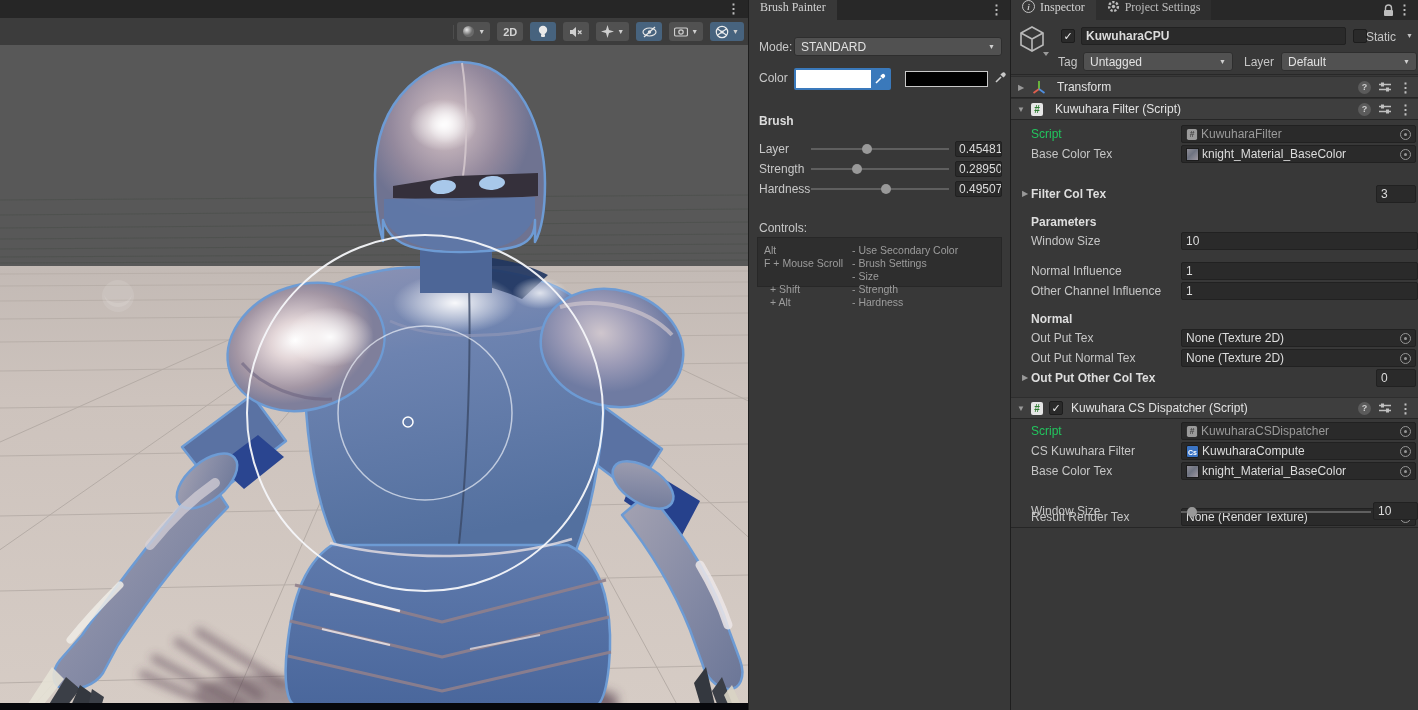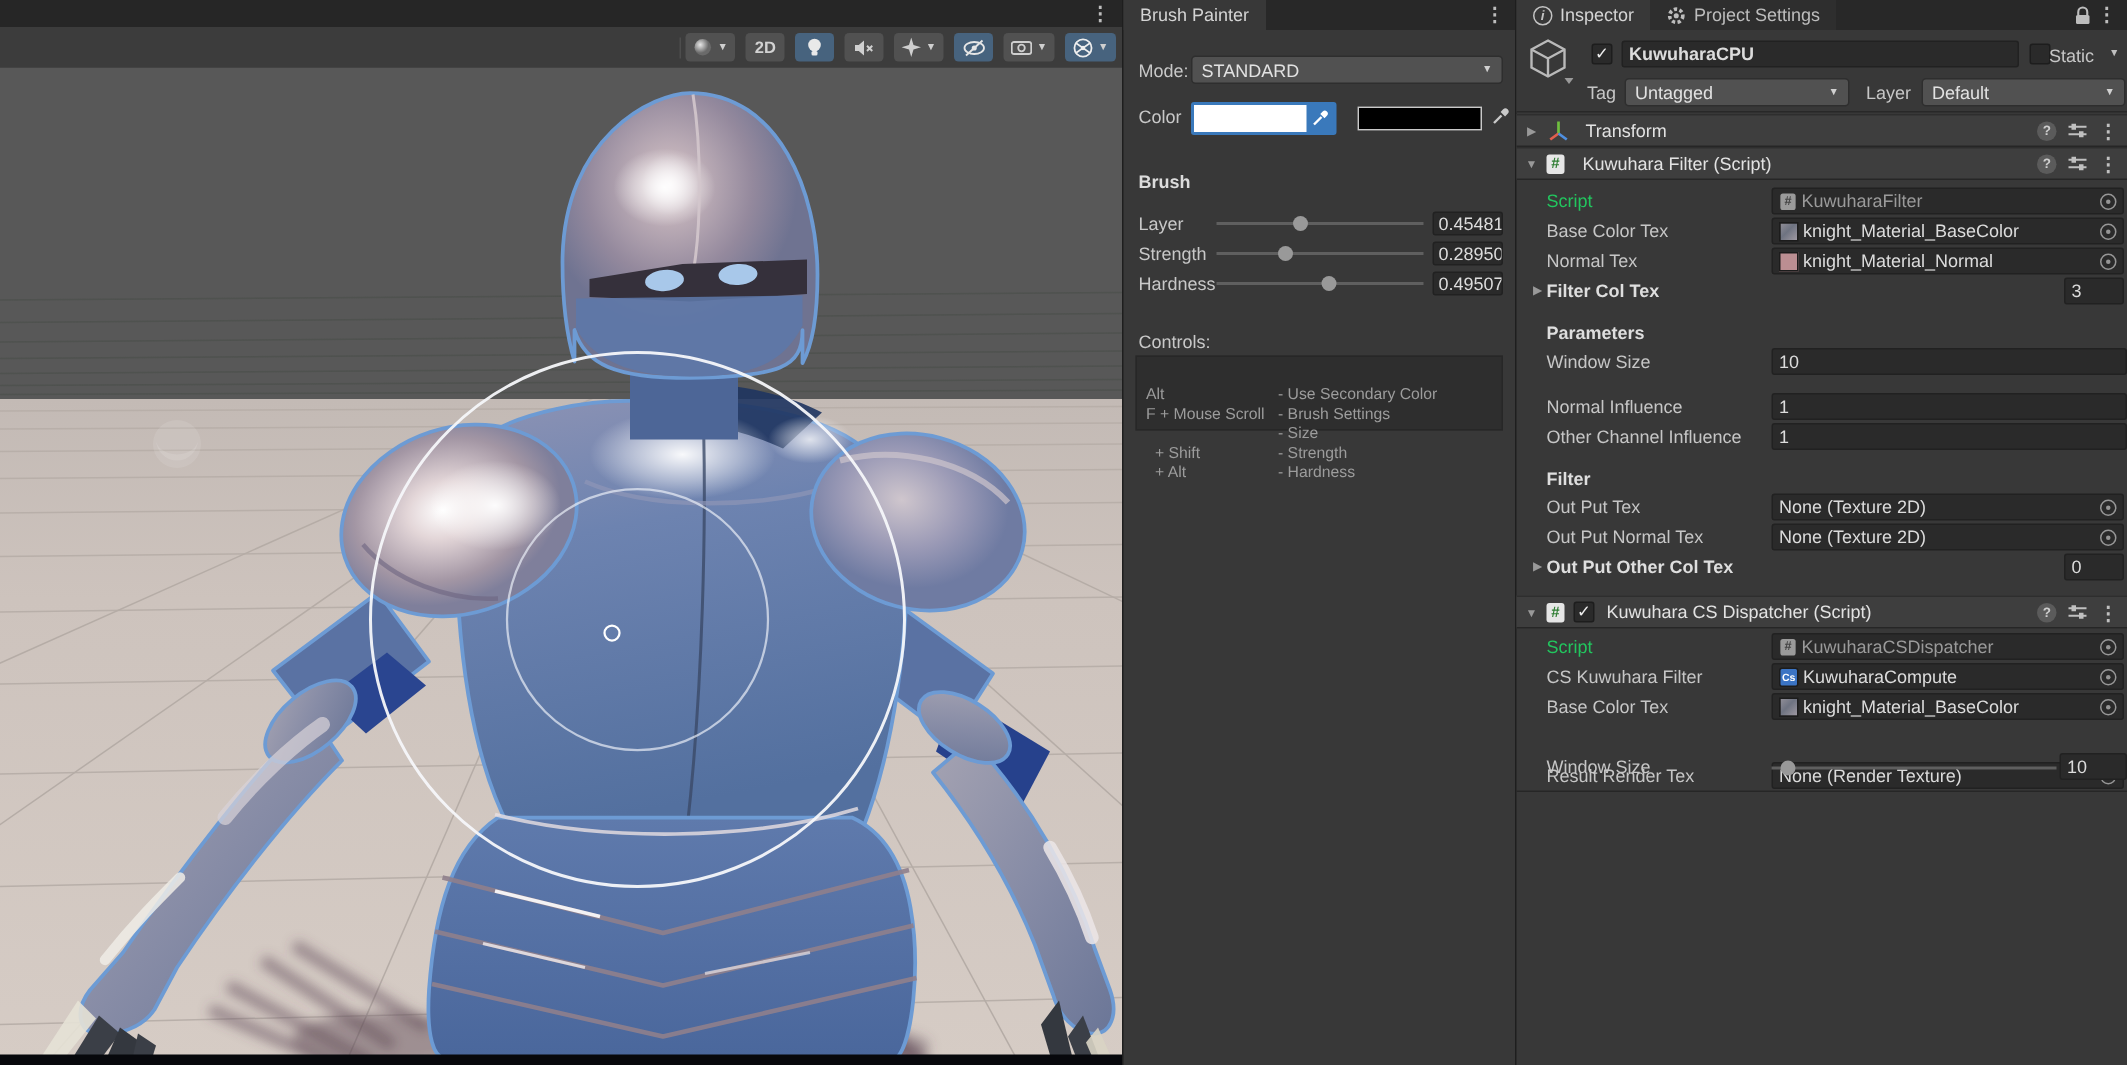--- a/index.html
+++ b/index.html
@@ -16,21 +16,21 @@
   .tb { height:19px; min-width:26px; background:#515151; border-radius:3px; display:flex; align-items:center; justify-content:center; gap:3px; padding:0 5px; color:#d2d2d2; font-size:11px; font-weight:bold; cursor:pointer; }
   .tb.active { background:#47637e; }
   .tb .dd { font-size:7px; color:#cfcfcf; }
   .tb svg { display:block; }
   .tb-sep2 { width:1px; height:14px; background:#4d4d4d; margin-right:-4px;}
   #scene-bottom { position:absolute; left:0; top:703px; width:748px; height:7px; background:#07080c; }
 
   
   #brush-panel { position:absolute; left:748px; top:0; width:262px; height:710px; background:#383838; border-left:1px solid #1e1e1e; }
   .tabbar { position:absolute; left:0; top:0; right:0; height:20px; background:#282828; display:flex; align-items:stretch; }
-  .tab { display:flex; align-items:center; gap:5px; padding:0 11px; color:#d4d4d4; cursor:pointer; }
+  .tab { display:flex; gap:5px; padding:0 11px; color:#d4d4d4; cursor:pointer;font-family:Liberation Serif, serif; }
   .tab.active { background:#383838; }
   .tab.inactive { background:#2e2e2e; color:#bdbdbd; }
   .kebab { position:absolute; right:7px; top:2px; color:#bdbdbd; font-size:13px; font-weight:bold; cursor:pointer; }
   .panel-label { position:absolute; left:10px; color:#c8c8c8; }
   .bold-label { font-weight:bold; color:#dcdcdc; }
 
   .udrop { background:#515151; border:1px solid #2e2e2e; border-radius:3px; height:19px; color:#e2e2e2; display:flex; align-items:center; padding:0 6px; cursor:pointer; }
   .udrop .dd { margin-left:auto; font-size:7px; color:#d0d0d0; }
 
   .swatch-sel { position:absolute; left:45px; top:68px; width:97px; height:22px; border:2px solid #3a79bb; border-radius:2px; display:flex; background:#3a79bb; cursor:pointer; }
@@ -38,21 +38,21 @@
   .swatch-sel .eyed { width:18px; display:flex; align-items:center; justify-content:center; }
   .swatch2 { position:absolute; left:156px; top:71px; width:83px; height:16px; background:#000; border:1px solid #c9c9c9; cursor:pointer; }
   .eyed-out { position:absolute; left:245px; top:71px; cursor:pointer; }
 
   .bslider-row { position:absolute; left:10px; right:8px; height:16px; display:flex; align-items:center; }
   .bslider-row .lbl { width:52px; color:#c8c8c8; }
   .btrack { flex:1; height:2px; background:#5f5f5f; position:relative; margin-right:6px; cursor:pointer; }
   .bhandle { position:absolute; top:-4px; width:10px; height:10px; border-radius:50%; background:#999; }
   .bval { width:47px; height:16px; background:#2a2a2a; border:1px solid #212121; border-radius:2px; color:#dcdcdc; padding:0 3px; overflow:hidden; white-space:nowrap; display:flex; align-items:center; }
 
-  #controls-box { position:absolute; left:8px; right:8px; top:237px; height:50px; background:#2e2e2e; border:1px solid #272727; padding:19px 6px; font-size:10.5px; color:#9c9c9c; line-height:13px; }
+  #controls-box { position:absolute; left:8px; right:8px; top:237px; height:50px; background:#2e2e2e; border:1px solid #272727; padding:6px 6px; font-size:10.5px; color:#9c9c9c; line-height:13px; }
   .ctl-row { display:flex; }
   .ctl-row .k { width:88px; }
 
   
   #inspector { position:absolute; left:1010px; top:0; width:408px; height:710px; background:#383838; border-left:1px solid #1e1e1e; }
   .icircle { width:13px; height:13px; border:1px solid #c4c4c4; border-radius:50%; color:#c4c4c4; font-size:9px; font-weight:bold; display:flex; align-items:center; justify-content:center; font-style:italic;}
   #go-header { position:absolute; left:0; top:20px; right:0; height:55px; background:#383838; border-bottom:1px solid #282828; }
   .ucheck { width:14px; height:14px; background:#2a2a2a; border:1px solid #1d1d1d; border-radius:2px; color:#eee; font-size:11px; line-height:12px; text-align:center; cursor:pointer; }
   .ifield { background:#2a2a2a; border:1px solid #212121; border-radius:2px; height:18px; color:#dcdcdc; display:flex; align-items:center; padding:0 4px; gap:3px; }
   .picker { margin-left:auto; width:11px; height:11px; border:1px solid #969696; border-radius:50%; position:relative; flex:none; cursor:pointer; }
@@ -492,28 +492,20 @@
     </div>
   </div>
   <div class="irow" style="top:144px">
     <span class="lbl">Base Color Tex</span>
     <div class="fld ifield">
       <span class="thumb base"></span>
       <span>knight_Material_BaseColor</span>
       <span class="picker"></span>
     </div>
   </div>
-  <div class="irow" style="top:164px">
-    <span class="lbl">Normal Tex</span>
-    <div class="fld ifield">
-      <span class="thumb normal"></span>
-      <span>knight_Material_Normal</span>
-      <span class="picker"></span>
-    </div>
-  </div>
   <div class="irow" style="top:184px">
     <span class="fold abs" style="left:4px;top:5px">▶</span>
     <span class="lbl" style="font-weight:bold;color:#dedede">Filter Col Tex</span>
     <div class="numfld ifield">
         <span>3</span>
       </div>
   </div>
 
   <span class="sec-label" style="top:215px">Parameters</span>
   <div class="irow" style="top:231px">
@@ -528,21 +520,21 @@
         <span>1</span>
       </div>
   </div>
   <div class="irow" style="top:281px">
     <span class="lbl">Other Channel Influence</span>
     <div class="fld ifield" style="right:0">
         <span>1</span>
       </div>
   </div>
 
-  <span class="sec-label" style="top:312px">Filter</span>
+  <span class="sec-label" style="top:312px">Normal</span>
   <div class="irow" style="top:328px">
     <span class="lbl">Out Put Tex</span>
     <div class="fld ifield">
       <span>None (Texture 2D)</span>
       <span class="picker"></span>
     </div>
   </div>
   <div class="irow" style="top:348px">
     <span class="lbl">Out Put Normal Tex</span>
     <div class="fld ifield">

